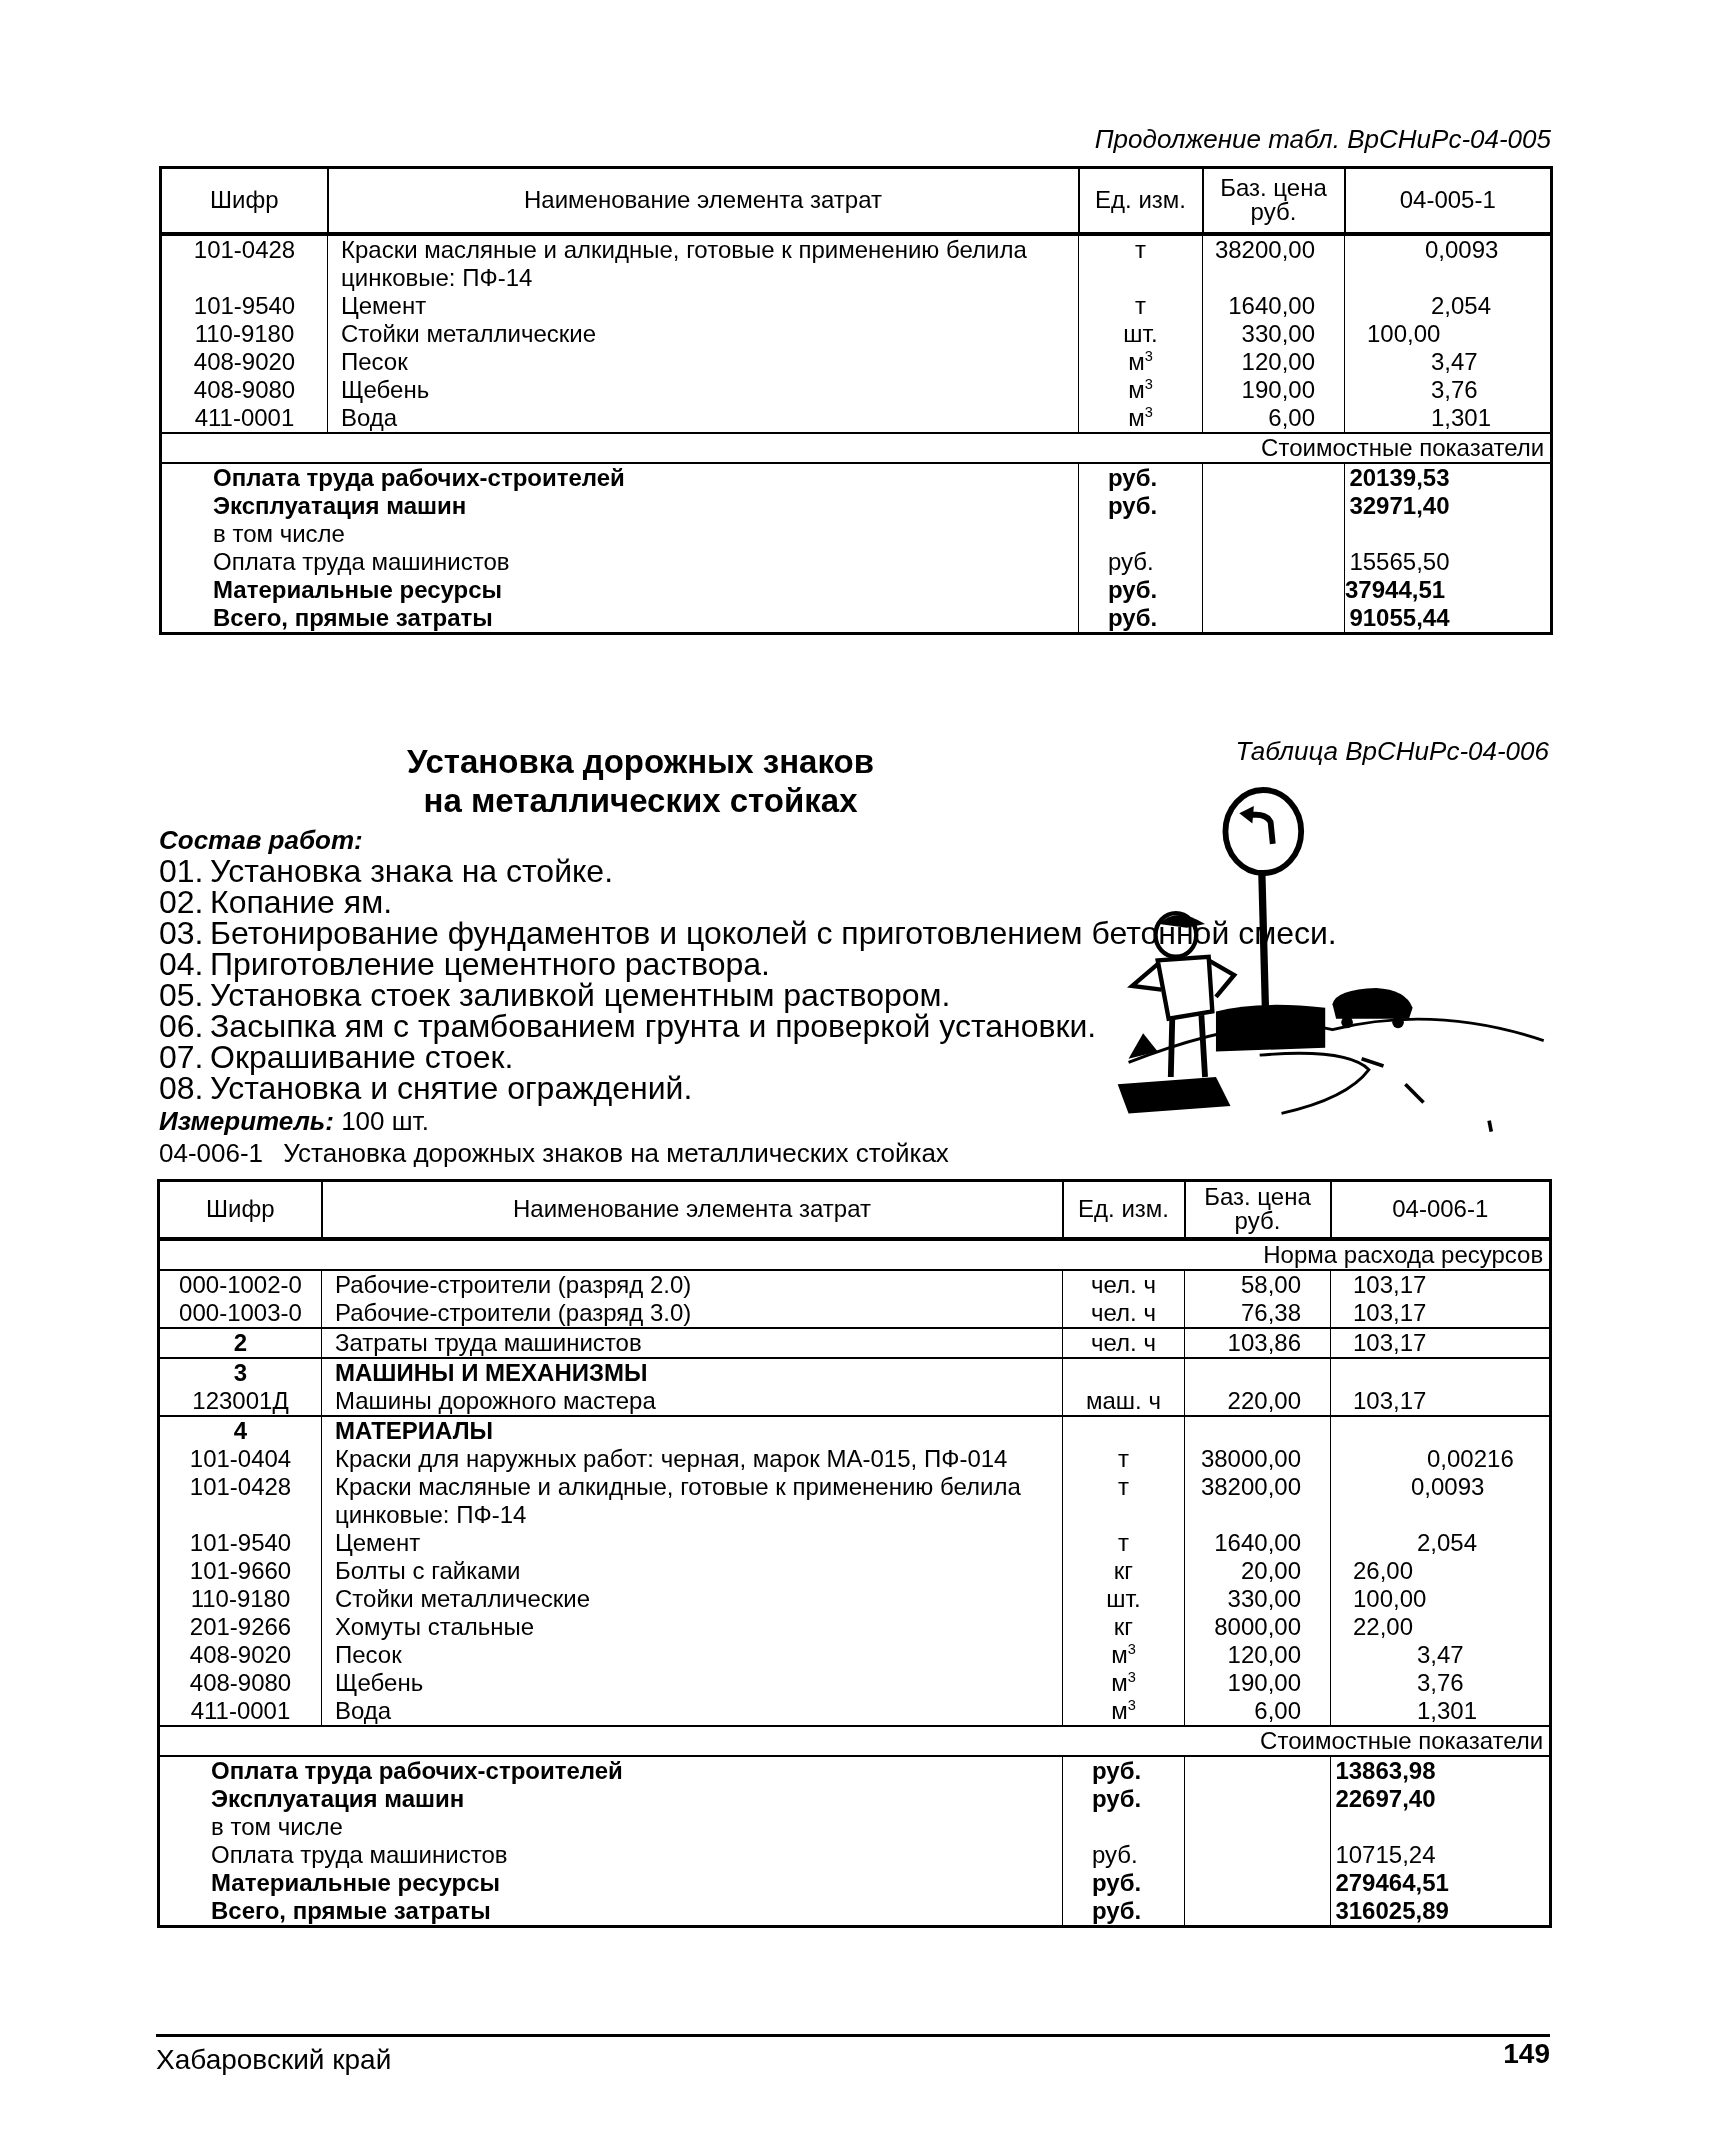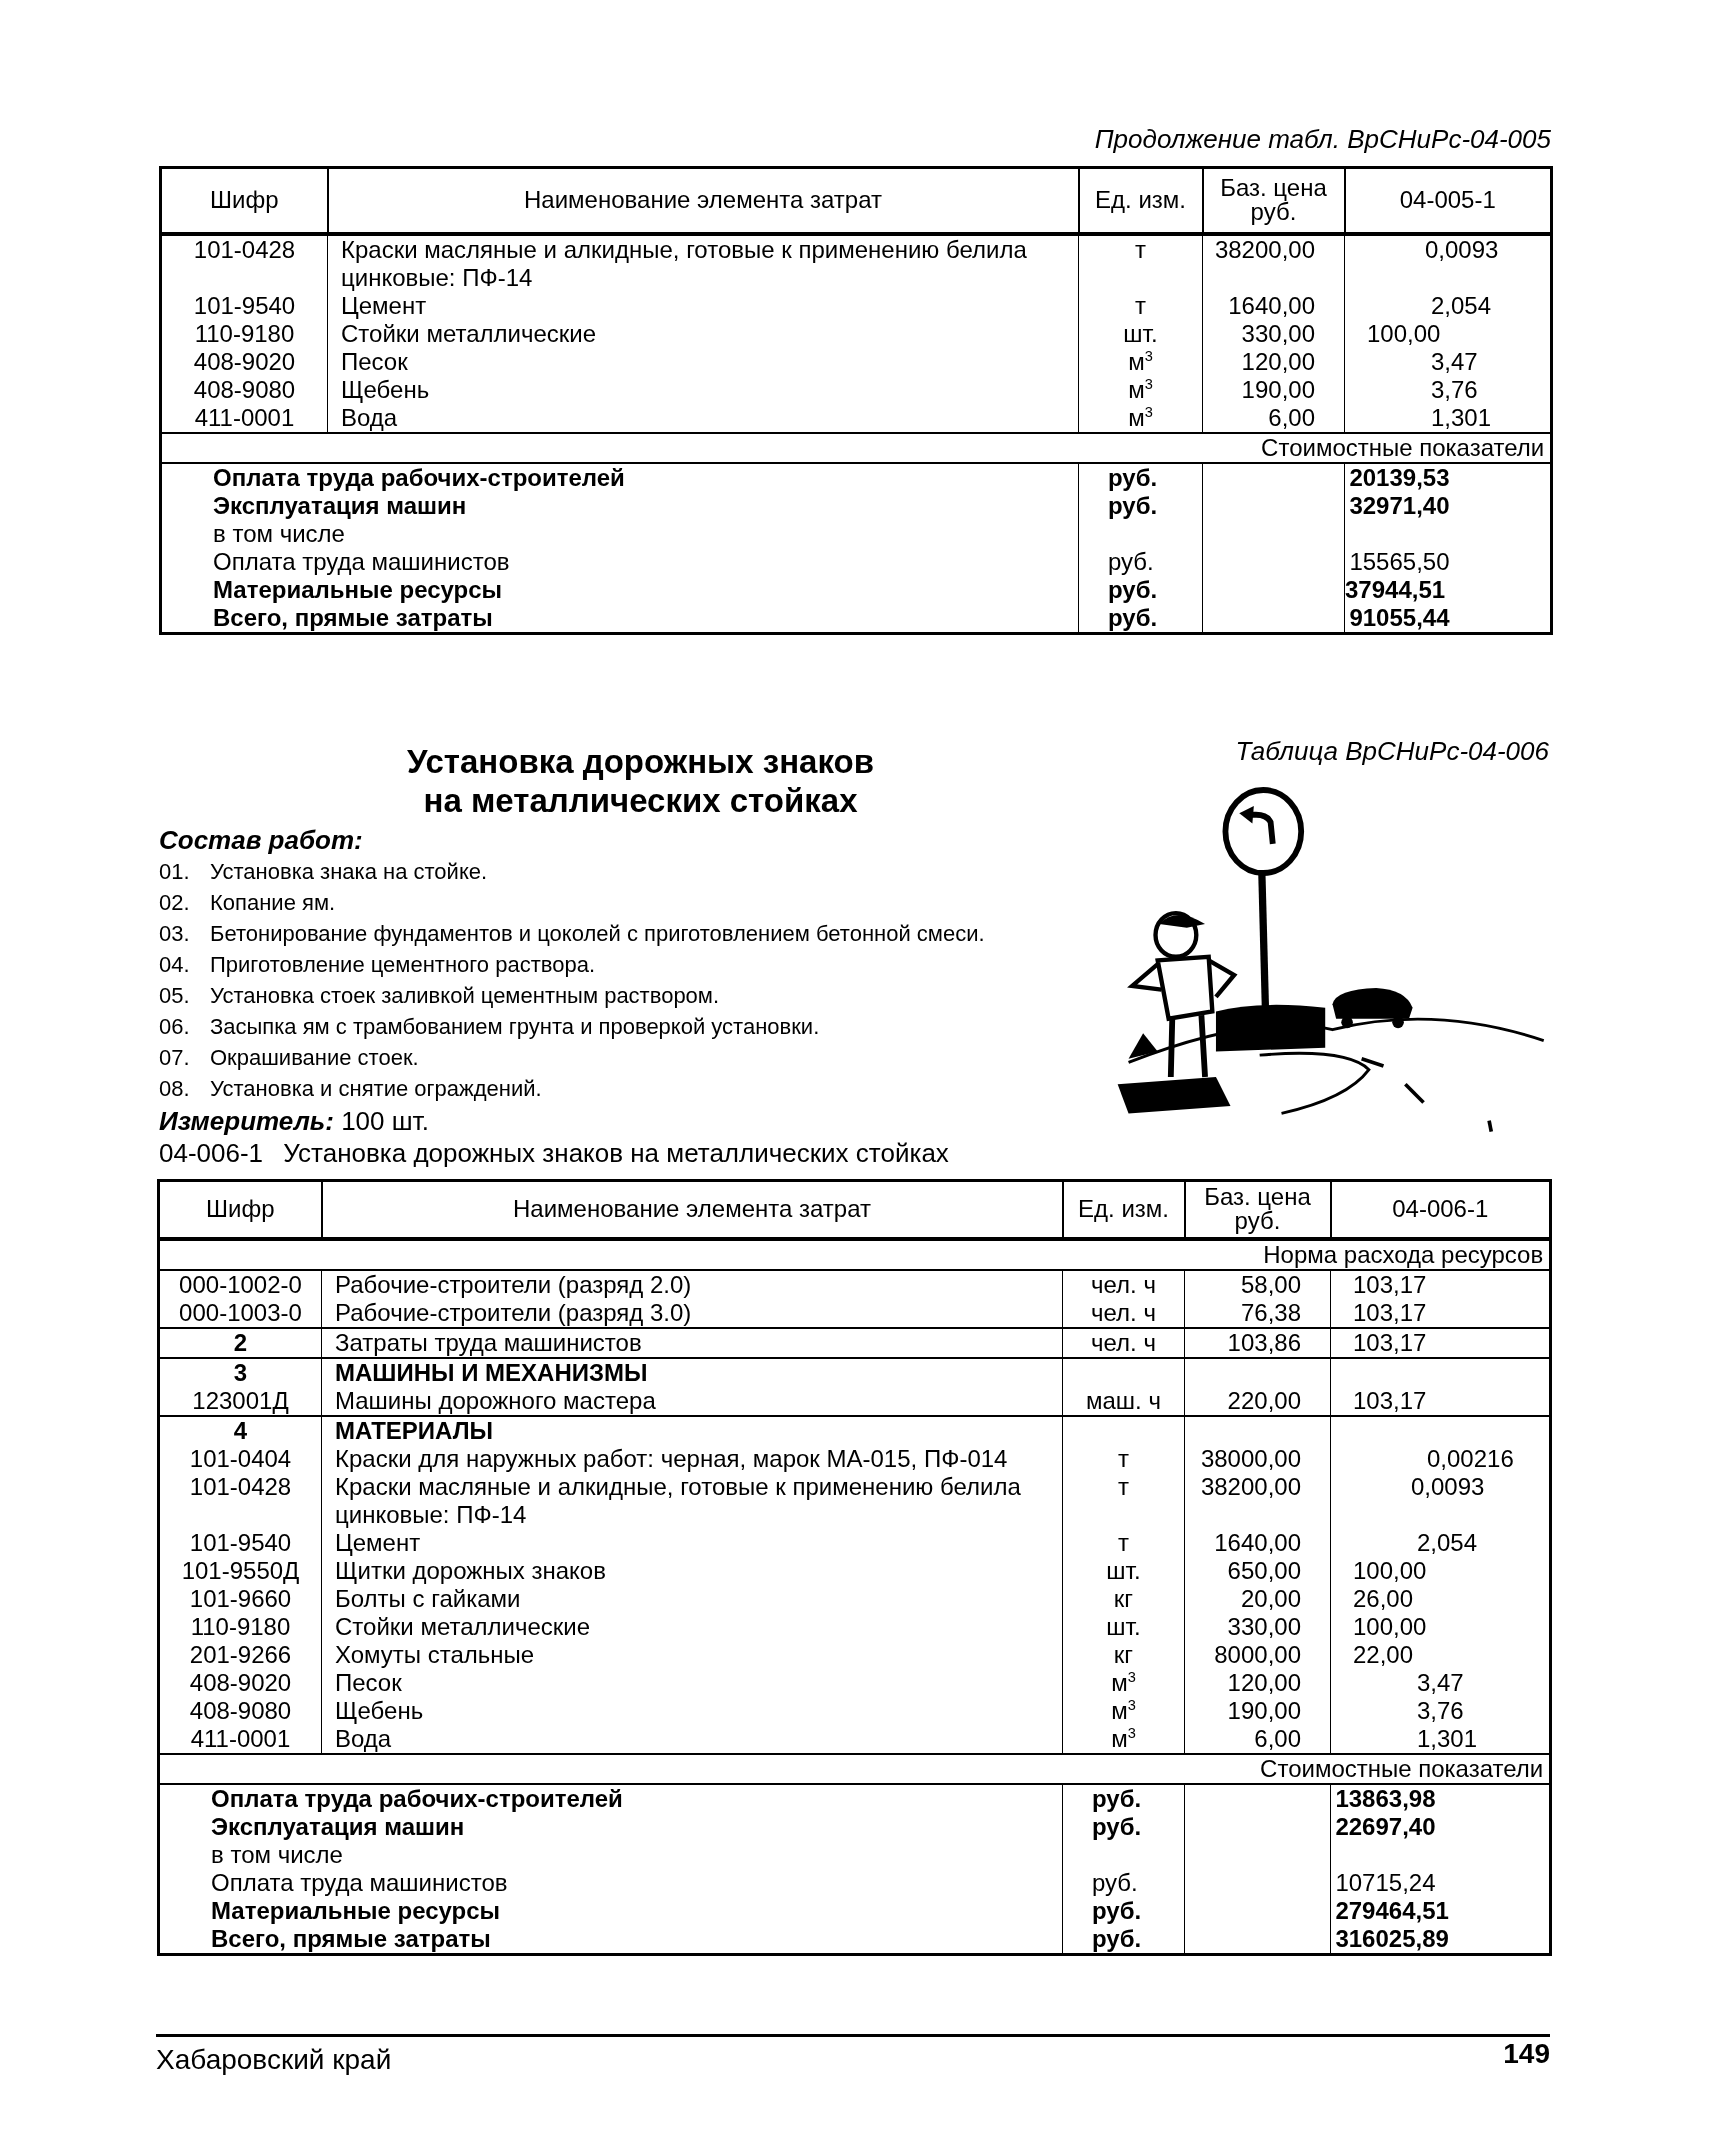--- a/index.html
+++ b/index.html
@@ -22,21 +22,21 @@
   .sec-row td { border-top:2.9px solid #000; border-bottom:2.9px solid #000; text-align:right; padding-right:44px; }
   .sum-row td { font-weight:bold; }
   .sum-row td.normal, .sum-row .normal { font-weight:normal; }
   .sum-lbl { padding-left:51px !important; border-right:1.5px solid #000; }
   .grp-top td { border-top:2.2px solid #000; }
   .bold { font-weight:bold; }
   sup { font-size:14.6px; line-height:0; }
 
   .title { left:0; width:1281px; text-align:center; font-weight:bold; font-size:33px; line-height:39px; top:742px; }
   .work-head { left:159px; top:825px; font-size:26px; font-weight:bold; font-style:italic; }
-  .work-list { left:159px; top:856px; font-size:22px; line-height:31px; margin:0; padding:0; list-style:none; }
+  .work-list { left:159px; top:856px; font-size:32px; line-height:31px; margin:0; padding:0; list-style:none; }
   .work-list li { white-space:nowrap; }
   .work-list .num { display:inline-block; width:51px; }
   .meter { left:159px; top:1106px; font-size:26px; }
   .meter b { font-style:italic; }
   .subtitle { left:159px; top:1138px; font-size:26px; white-space:nowrap; }
   .subtitle .code { margin-right:13px; }
 
   .illu { left:1114px; top:771px; width:437px; height:408px; }
 
   .footer-line { left:156px; top:2034px; width:1394px; height:2.9px; background:#000; }
@@ -289,27 +289,20 @@
         <td class="c-norm" style="padding-left: 80px;">0,0093</td>
       </tr>
       <tr>
         <td class="c-code">101-9540</td>
         <td class="c-name">Цемент</td>
         <td class="c-unit"><span>т</span></td>
         <td class="c-price">1640,00</td>
         <td class="c-norm" style="padding-left: 86px;">2,054</td>
       </tr>
       <tr>
-        <td class="c-code">101-9550Д</td>
-        <td class="c-name">Щитки дорожных знаков</td>
-        <td class="c-unit"><span>шт.</span></td>
-        <td class="c-price">650,00</td>
-        <td class="c-norm" style="padding-left: 22px;">100,00</td>
-      </tr>
-      <tr>
         <td class="c-code">101-9660</td>
         <td class="c-name">Болты с гайками</td>
         <td class="c-unit"><span>кг</span></td>
         <td class="c-price">20,00</td>
         <td class="c-norm" style="padding-left: 22px;">26,00</td>
       </tr>
       <tr>
         <td class="c-code">110-9180</td>
         <td class="c-name">Стойки металлические</td>
         <td class="c-unit"><span>шт.</span></td>

